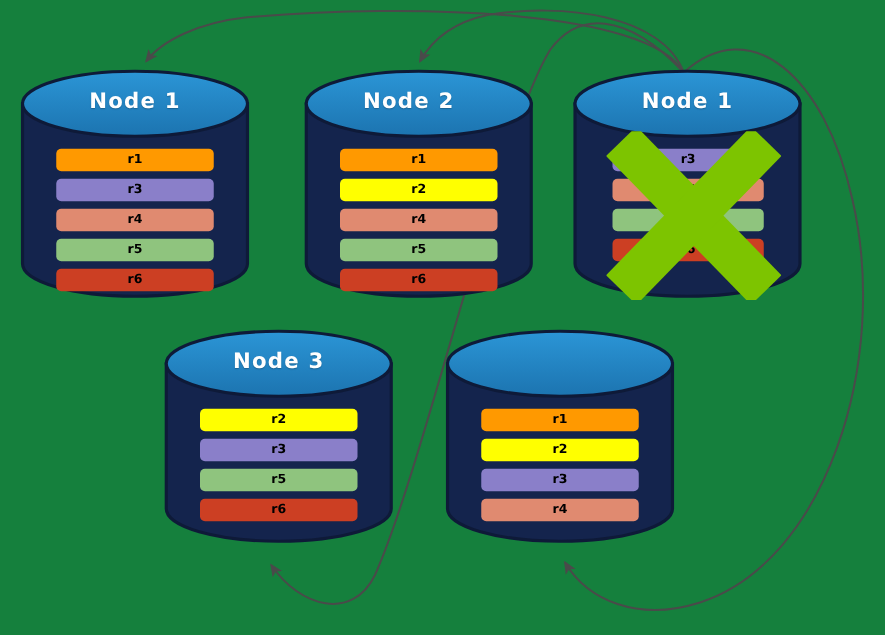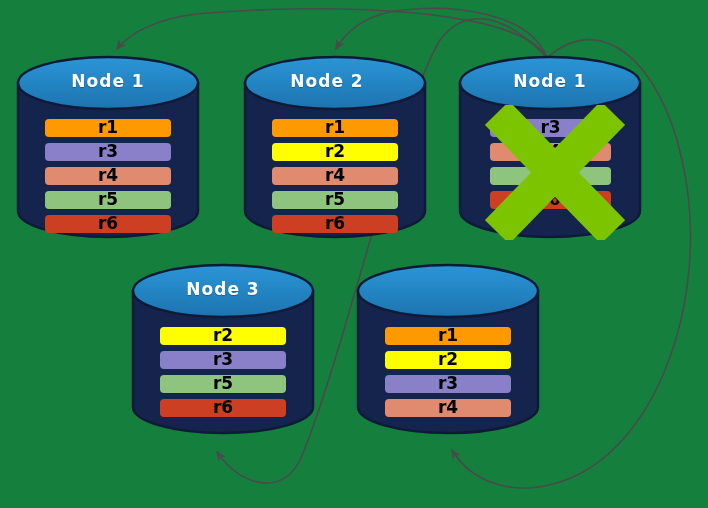--- a/index.html
+++ b/index.html
@@ -49,21 +49,21 @@
     font-family: "DejaVu Sans", sans-serif;
     text-shadow: 0 1px 1px rgba(0,0,0,0.25);
     z-index: 3;
   }
   .shard {
     position: absolute;
     border-radius: 4px;
     box-sizing: border-box;
     text-align: center;
     font-weight: bold;
-    font-size: 17px;
+    font-size: 10px;
     color: #000000;
     line-height: 17px;
     z-index: 2;
     font-family: "DejaVu Sans", sans-serif;
   }
   .x-overlay {
     position: absolute;
     z-index: 4;
     pointer-events: none;
   }

